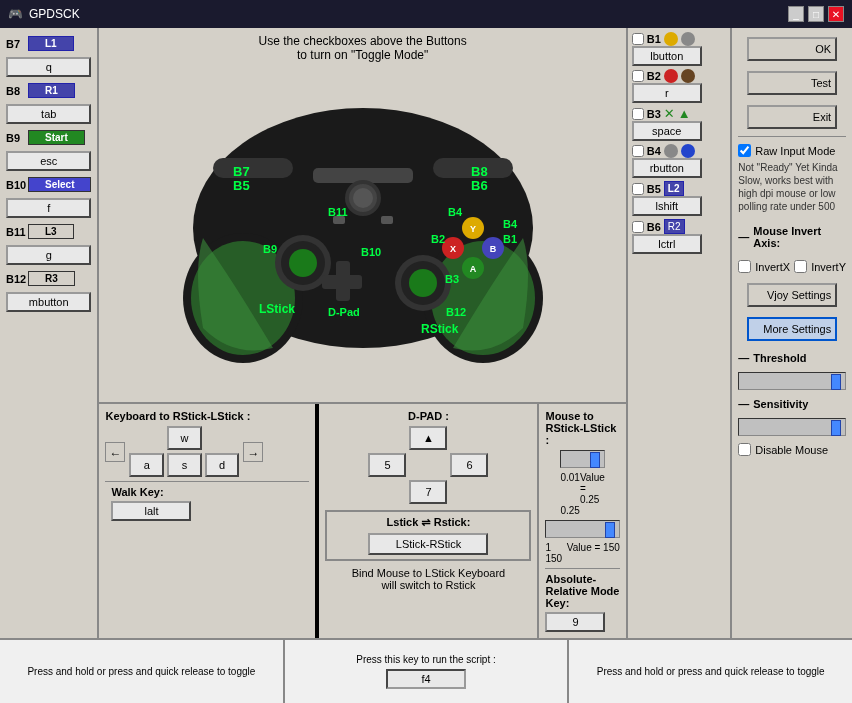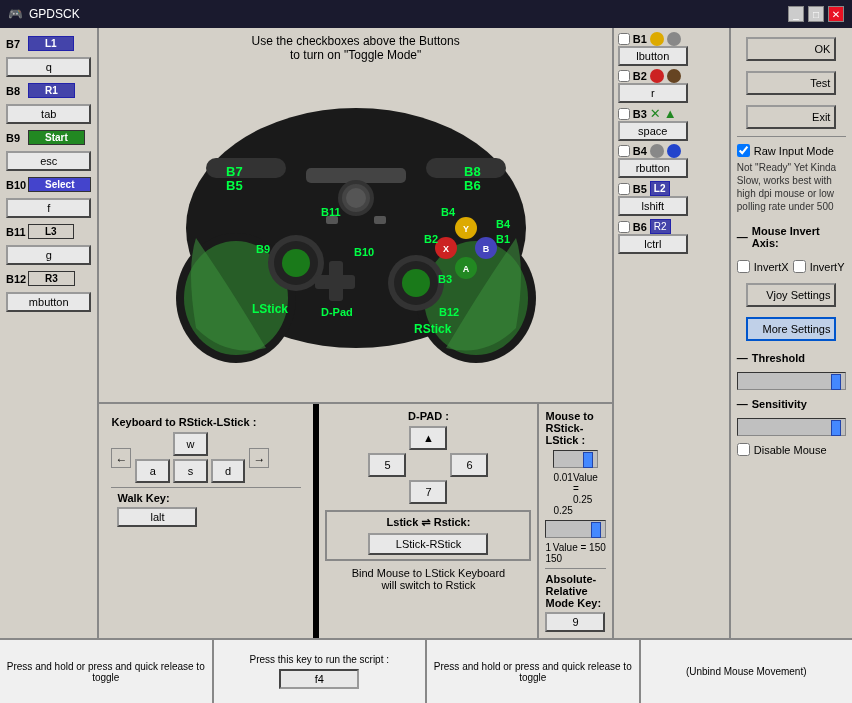--- a/index.html
+++ b/index.html
@@ -367,21 +367,21 @@
             <text x="86" y="245" fill="#00ff44" font-size="12" font-weight="bold">LStick</text>
             <text x="248" y="265" fill="#00ff44" font-size="12" font-weight="bold">RStick</text>
             <text x="155" y="248" fill="#00ff44" font-size="11" font-weight="bold">D-Pad</text>
             <text x="273" y="248" fill="#00ff44" font-size="11" font-weight="bold">B12</text>
           </svg>
         </div>
       </div>
 
       <div style="display:flex; flex:1; border-top: 2px solid #888;">
 
-        <div style="width:220px; border-right:6px solid #000000; padding:12px;">
+        <div style="width:220px; border-right:4px solid #000000; padding:6px;">
           <div class="section-title">Keyboard to RStick-LStick :</div>
           <div style="display:flex; align-items:center; gap:4px; margin:4px 0;">
             <div style="width:20px; height:20px; border:1px solid #888; display:flex; align-items:center; justify-content:center;">←</div>
             <div style="display:grid; grid-template-columns:1fr 1fr 1fr; gap:3px; width:110px;">
               <div></div>
               <button class="wasd-btn">w</button>
               <div></div>
               <button class="wasd-btn">a</button>
               <button class="wasd-btn">s</button>
               <button class="wasd-btn">d</button>
@@ -415,21 +415,21 @@
 
           <div style="margin-top:6px; text-align:center; font-size:11px;">
             <span>Bind Mouse to LStick Keyboard</span><br>
             <span>will switch to Rstick</span>
           </div>
         </div>
 
         <div style="flex:1; padding:6px;">
           <div style="font-weight:bold; font-size:11px; margin-bottom:4px;">Mouse to RStick-LStick :</div>
 
-          <div style="margin:4px 8px;">
+          <div style="margin:4px 15px;">
             <div style="background:#c0c0c0; border:1px inset #888; height:18px; position:relative; margin:4px 0;">
               <div style="position:absolute; right:4px; top:1px; width:10px; height:16px; background:#4488ff; border:1px solid #2244aa;"></div>
             </div>
             <div style="display:flex; justify-content:space-between; font-size:10px;">
               <span>0.01</span>
               <span>Value = 0.25</span>
             </div>
             <div style="font-size:10px;">
               <span>0.25</span>
             </div>
@@ -569,17 +569,14 @@
     <div class="bottom-segment">
       <span style="font-size:10px;">Press and hold or press and quick release to toggle</span>
     </div>
     <div class="bottom-segment">
       <span style="font-size:10px;">Press this key to run the script :</span>
       <button class="script-input">f4</button>
     </div>
     <div class="bottom-segment">
       <span style="font-size:10px;">Press and hold or press and quick release to toggle</span>
     </div>
-    <div class="bottom-segment">
-      <span style="font-size:10px;">(Unbind Mouse Movement)</span>
-    </div>
   </div>
 </div>
 
 </body></html>

